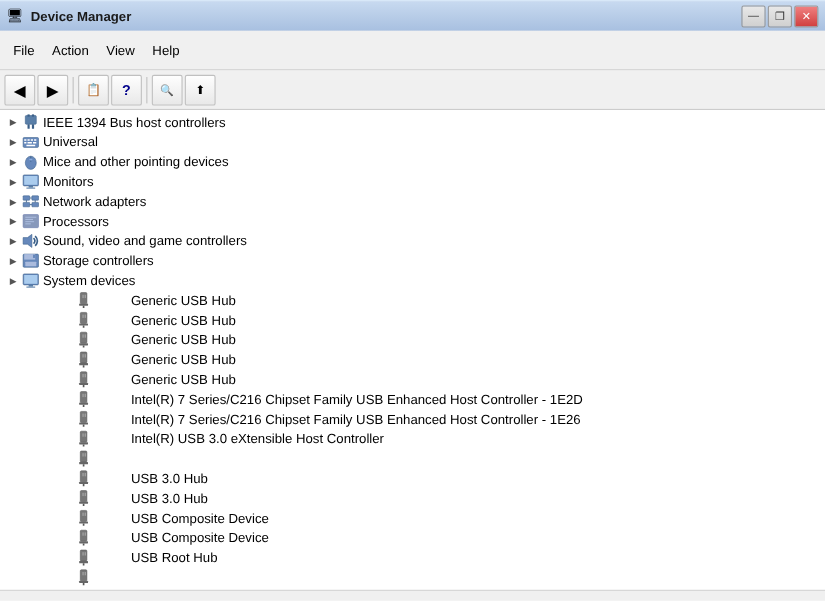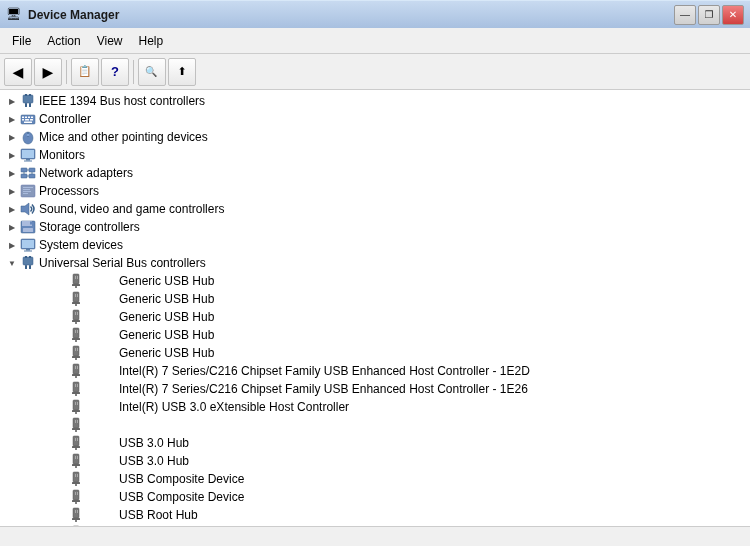--- a/index.html
+++ b/index.html
@@ -54,21 +54,21 @@
       color: #333;
     }
     .title-btn.close-btn {
       background: linear-gradient(to bottom, #f08080, #d04040);
       color: white;
     }
 
     
     .menu-bar {
       background: #f0f0f0;
-      height: 26px;
+      height: 36px;
       display: flex;
       align-items: center;
       padding: 0 4px;
       border-bottom: 1px solid #ccc;
       text-align: right;
     }
     .menu-item {
       padding: 2px 8px;
       cursor: pointer;
       font-size: 12px;
@@ -231,21 +231,21 @@
     <rect x="2" y="5.5" width="2" height="1.5" rx="0.2" fill="white"></rect>
     <rect x="5" y="5.5" width="2" height="1.5" rx="0.2" fill="white"></rect>
     <rect x="8" y="5.5" width="2" height="1.5" rx="0.2" fill="white"></rect>
     <rect x="11" y="5.5" width="2" height="1.5" rx="0.2" fill="white"></rect>
     <rect x="2" y="8" width="2" height="1.5" rx="0.2" fill="white"></rect>
     <rect x="5" y="8" width="4" height="1.5" rx="0.2" fill="white"></rect>
     <rect x="10" y="8" width="3" height="1.5" rx="0.2" fill="white"></rect>
     <rect x="4" y="10.5" width="8" height="1.5" rx="0.2" fill="white"></rect>
   </svg>
         </span>
-        <span class="item-label">Controller</span>
+        <span class="item-label">Universal</span>
       </div>
       <div class="tree-item indent-0">
         <span class="expander collapsed"></span>
         <span class="item-icon">
           <svg width="16" height="16" viewBox="0 0 16 16">
     <ellipse cx="8" cy="9" rx="5" ry="6" fill="#6688bb" stroke="#3a5f88" stroke-width="0.5"></ellipse>
     <line x1="8" y1="3" x2="8" y2="8" stroke="#3a5f88" stroke-width="0.8"></line>
     <ellipse cx="8" cy="6" rx="1.5" ry="1" fill="#88aadd"></ellipse>
   </svg>
         </span>
@@ -320,33 +320,20 @@
         <span class="item-icon">
           <svg width="16" height="16" viewBox="0 0 16 16">
     <rect x="1" y="2" width="14" height="10" rx="1" fill="#6688bb" stroke="#3a5f88" stroke-width="0.5"></rect>
     <rect x="2" y="3" width="12" height="8" fill="#aaccee"></rect>
     <rect x="6" y="12" width="4" height="1.5" fill="#5a7fa8"></rect>
     <rect x="4" y="13.5" width="8" height="1" fill="#5a7fa8"></rect>
   </svg>
         </span>
         <span class="item-label">System devices</span>
       </div>
-      <div class="tree-item indent-0">
-        <span class="expander expanded"></span>
-        <span class="item-icon">
-          <svg width="16" height="16" viewBox="0 0 16 16">
-    <rect x="3" y="2" width="10" height="8" rx="1" fill="#5a7fa8" stroke="#3a5f88" stroke-width="0.5"></rect>
-    <rect x="5" y="10" width="2" height="4" rx="0.5" fill="#3a5f88"></rect>
-    <rect x="9" y="10" width="2" height="4" rx="0.5" fill="#3a5f88"></rect>
-    <rect x="5" y="1" width="2" height="2" fill="#3a5f88"></rect>
-    <rect x="9" y="1" width="2" height="2" fill="#3a5f88"></rect>
-  </svg>
-        </span>
-        <span class="item-label">Universal Serial Bus controllers</span>
-      </div>
       <div class="tree-item indent-1">
         <span class="expander leaf"></span>
         <span class="item-icon">
           <svg width="16" height="16" viewBox="0 0 16 16">
   <rect x="5" y="1" width="6" height="10" rx="1" fill="#777" stroke="#555" stroke-width="0.5"></rect>
   <rect x="7" y="3" width="1" height="3" fill="#aaa"></rect>
   <rect x="9" y="3" width="1" height="3" fill="#aaa"></rect>
   <rect x="4" y="11" width="8" height="2" rx="0.5" fill="#666"></rect>
   <line x1="8" y1="13" x2="8" y2="15" stroke="#555" stroke-width="1.5"></line>
 </svg>

